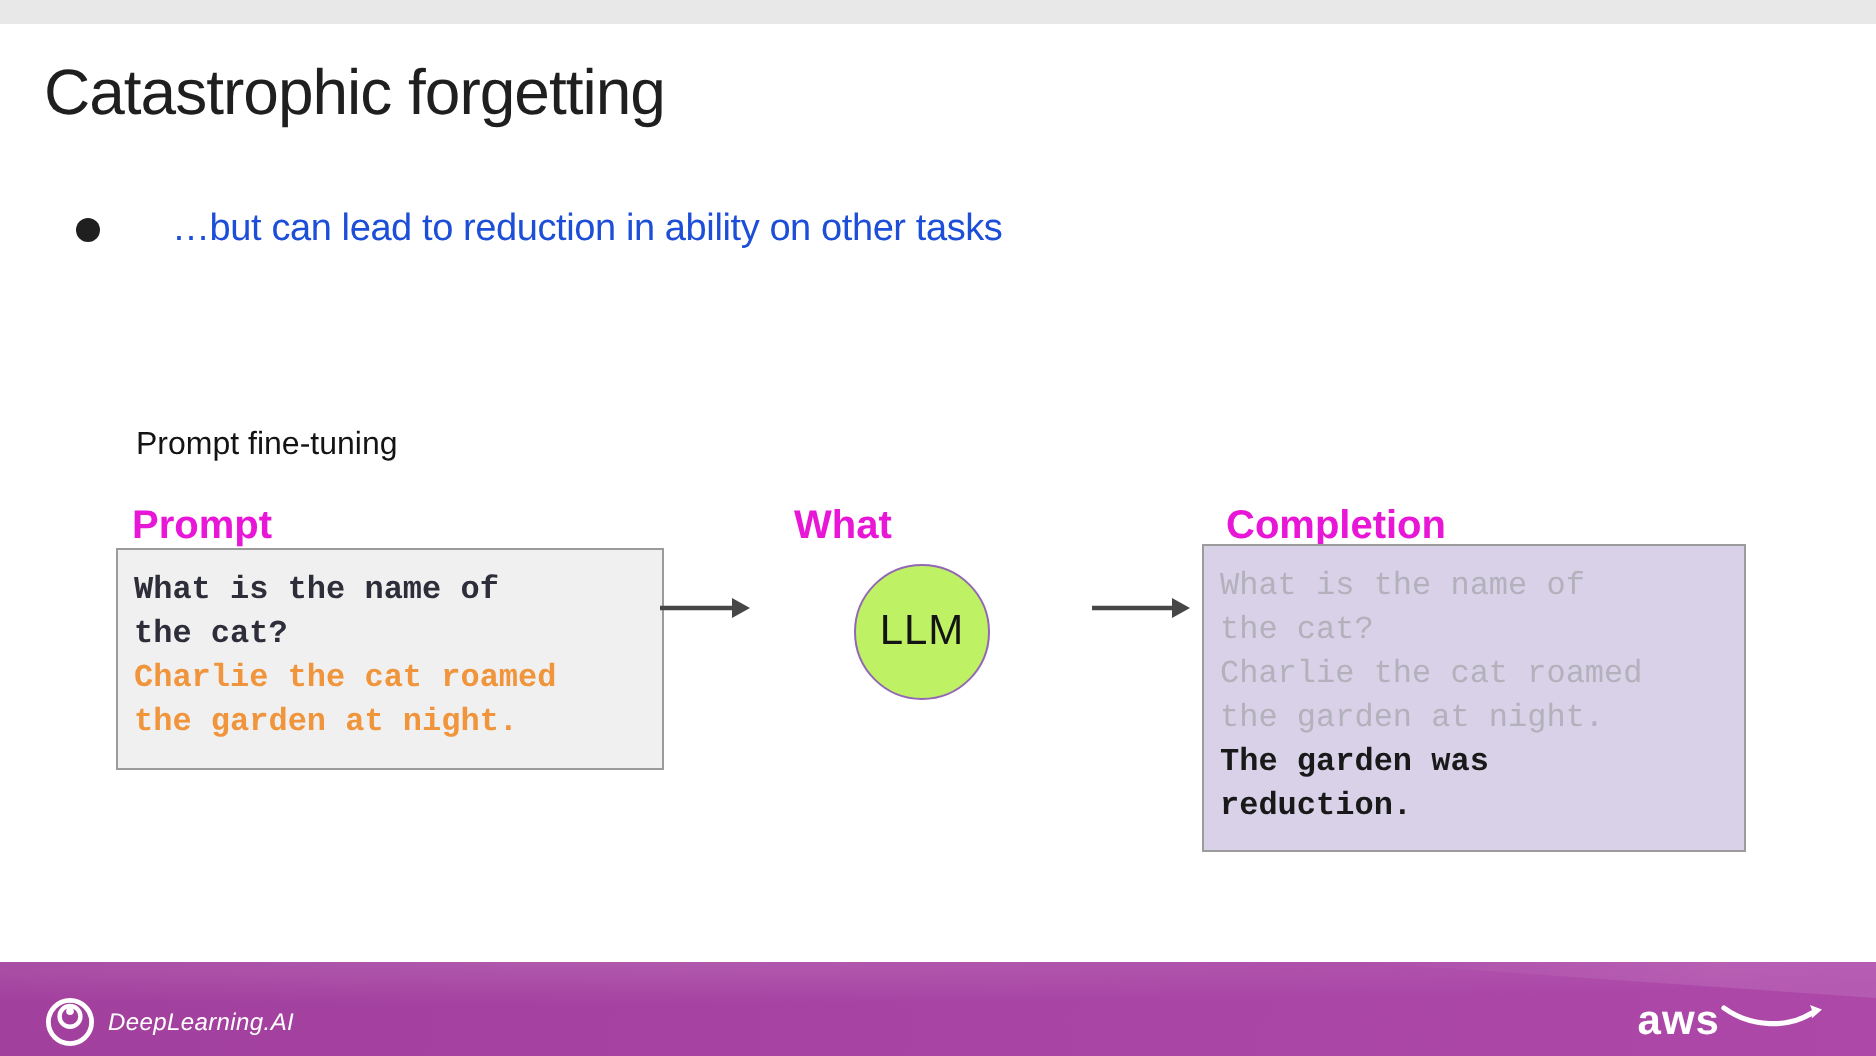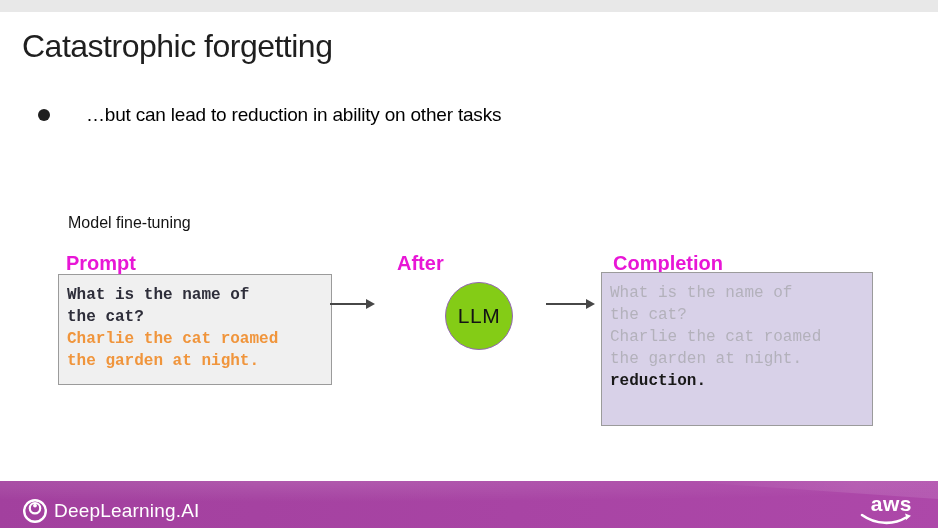--- a/index.html
+++ b/index.html
@@ -38,21 +38,21 @@
   .bullet-dot {
     width: 12px;
     height: 12px;
     border-radius: 50%;
     background: #1f1f1f;
     flex: 0 0 auto;
     margin-right: 36px;
   }
   .bullet-text {
     font-size: 19px;
-    color: #000000;
+    color: #1d4ed8;
     letter-spacing: -0.2px;
   }
 
   
   .stage-label {
     position: absolute;
     left: 68px;
     top: 202px;
     font-size: 16px;
     color: #141414;
@@ -99,26 +99,26 @@
   .line-black  { color: #191919; font-weight: 700; white-space: nowrap; }
 
   
   .arrow-svg { position: absolute; }
   .arrow1 { left: 330px; top: 285px; }
   .arrow2 { left: 546px; top: 285px; }
 
   
   .llm-circle {
     position: absolute;
-    left: 445px;
+    left: 427px;
     top: 270px;
     width: 68px;
     height: 68px;
     border-radius: 50%;
-    background: #84cc16;
+    background: #bef264;
     border: 1px solid #9467b4;
     display: flex;
     align-items: center;
     justify-content: center;
     font-size: 21px;
     color: #141414;
     letter-spacing: 0.5px;
   }
 
   
@@ -145,28 +145,29 @@
     clip-path: polygon(0 0, 100% 0, 100% 100%);
     pointer-events: none;
   }
   .brand {
     display: flex;
     align-items: center;
     gap: 6px;
     color: #ffffff;
   }
   .brand-text {
-    font-size: 19px;
+    font-size: 12px;
     letter-spacing: 0.2px;
     color: #ffffff;
+    font-style: italic;
   }
   .aws-logo {
     display: flex;
-    flex-direction: column;
-    align-items: flex-end;
+    flex-direction: row;
+    align-items: flex-start;
     color: #ffffff;
     margin-right: 4px;
   }
   .aws-text {
     font-size: 21px;
     font-weight: 700;
     letter-spacing: 0.5px;
     line-height: 18px;
     color: #ffffff;
   }
@@ -176,24 +177,24 @@
 
 <div class="slide">
 
   <div class="title">Catastrophic forgetting</div>
 
   <div class="bullet-row">
     <div class="bullet-dot"></div>
     <div class="bullet-text">…but can lead to reduction in ability on other tasks</div>
   </div>
 
-  <div class="stage-label">Model fine-tuning</div>
+  <div class="stage-label">Prompt fine-tuning</div>
 
   <div class="col-label prompt">Prompt</div>
-  <div class="col-label model">After</div>
+  <div class="col-label model">What</div>
   <div class="col-label completion">Completion</div>
 
   <div class="mono-box prompt-box">
     <div class="line-dark">What is the name of</div>
     <div class="line-dark">the cat?</div>
     <div class="line-orange">Charlie the cat roamed</div>
     <div class="line-orange">the garden at night.</div>
   </div>
 
   <svg class="arrow-svg arrow1" width="46" height="14" viewBox="0 0 46 14">
@@ -206,20 +207,21 @@
   <svg class="arrow-svg arrow2" width="50" height="14" viewBox="0 0 50 14">
     <line x1="0" y1="7" x2="40" y2="7" stroke="#474747" stroke-width="2.2"></line>
     <polygon points="40,2 49,7 40,12" fill="#474747"></polygon>
   </svg>
 
   <div class="mono-box completion-box">
     <div class="line-gray">What is the name of</div>
     <div class="line-gray">the cat?</div>
     <div class="line-gray">Charlie the cat roamed</div>
     <div class="line-gray">the garden at night.</div>
+    <div class="line-black">The garden was</div>
     <div class="line-black">reduction.</div>
   </div>
 
   <div class="footer">
     <div class="brand">
       <svg width="26" height="26" viewBox="0 0 26 26">
         <circle cx="13" cy="13" r="10.8" fill="none" stroke="#ffffff" stroke-width="2.4"></circle>
         <circle cx="13" cy="10.2" r="5.2" fill="none" stroke="#ffffff" stroke-width="2.2"></circle>
         <circle cx="13" cy="7.6" r="1.9" fill="#ffffff"></circle>
       </svg>

